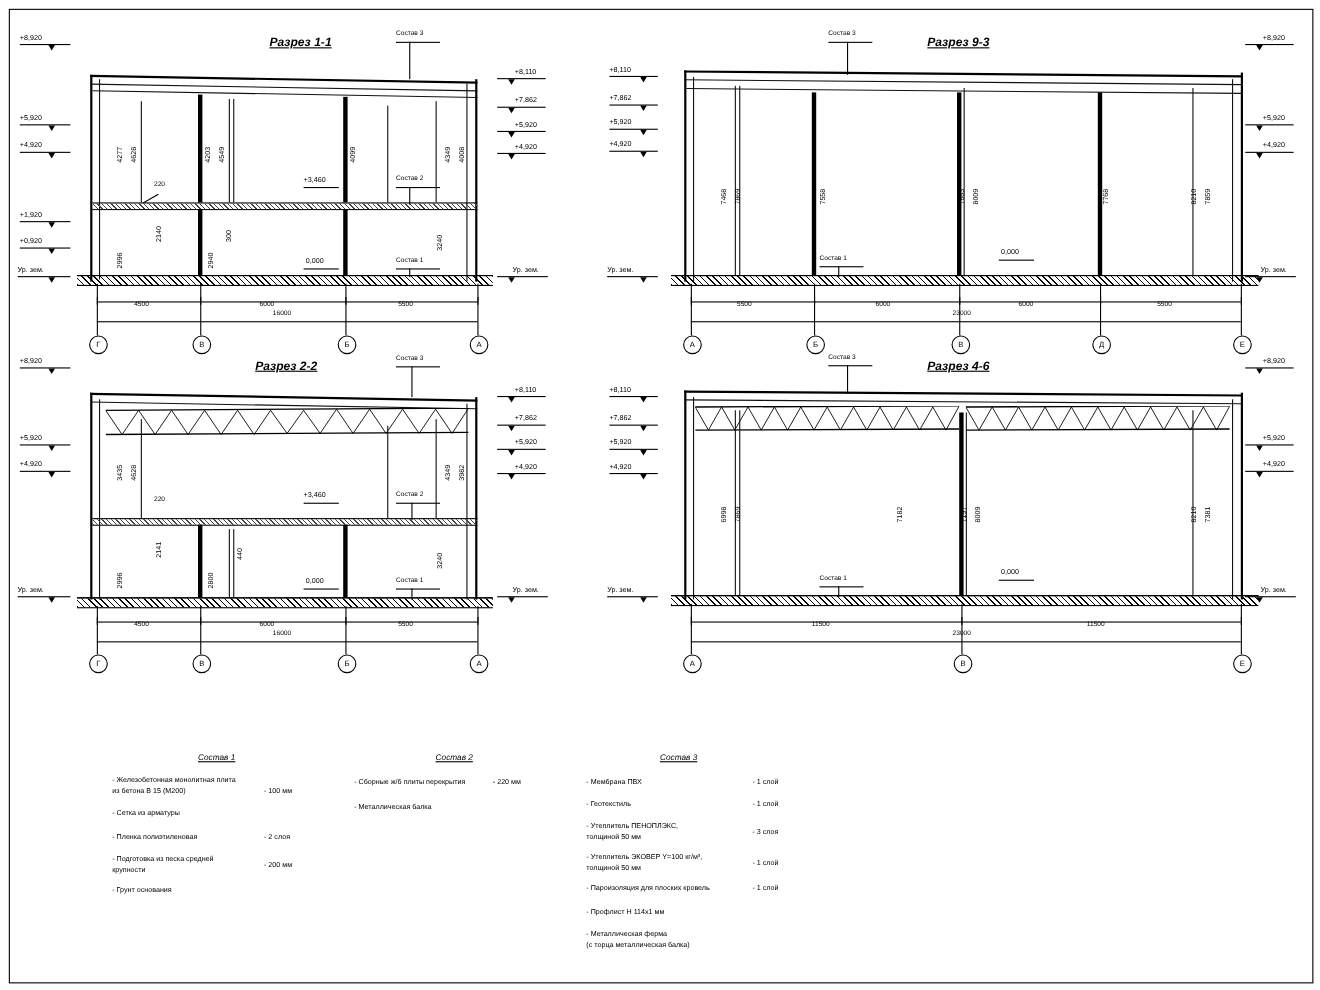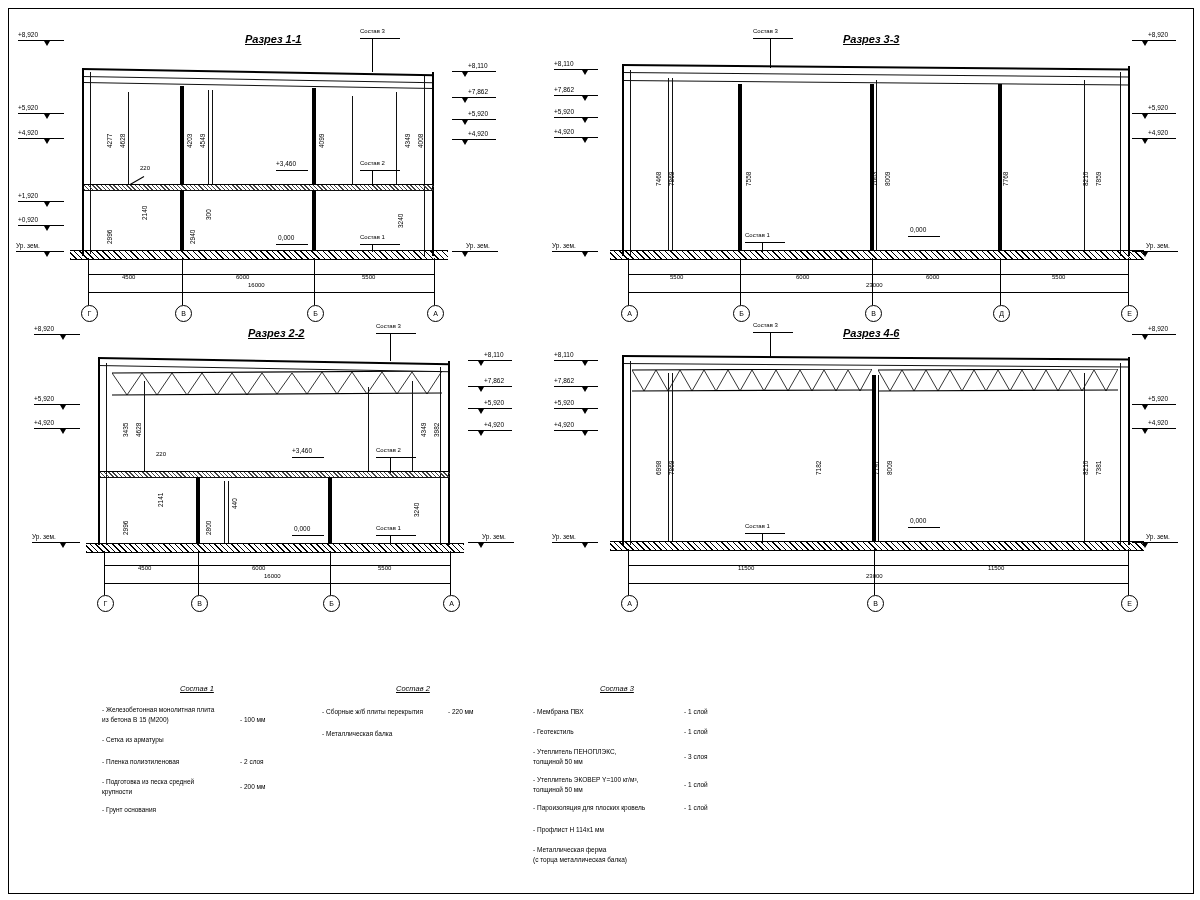--- a/index.html
+++ b/index.html
@@ -147,21 +147,21 @@
     <div class="circ" style="left:175px;top:305px;">В</div>
     <div class="circ" style="left:307px;top:305px;">Б</div>
     <div class="circ" style="left:427px;top:305px;">А</div>
     <div class="ln v" style="left:88px;top:258px;height:47px;"></div>
     <div class="ln v" style="left:182px;top:258px;height:47px;"></div>
     <div class="ln v" style="left:314px;top:258px;height:47px;"></div>
     <div class="ln v" style="left:434px;top:258px;height:47px;"></div>
   </div>
 
   <div class="sec" style="left:560px;top:0;width:640px;height:320px;">
-    <div class="title" style="left:283px;top:33px;">Разрез 3-3</div>
+    <div class="title" style="left:283px;top:33px;">Разрез 9-3</div>
 
     <div class="ln thick" style="left:62px;top:64px;width:508px;height:2px;transform:rotate(0.5deg);transform-origin:0 0;"></div>
     <div class="ln thin" style="left:62px;top:72px;width:508px;height:1px;transform:rotate(0.5deg);transform-origin:0 0;"></div>
     <div class="ln thin" style="left:64px;top:80px;width:506px;height:1px;transform:rotate(0.5deg);transform-origin:0 0;"></div>
 
     <div class="ln thick" style="left:62px;top:64px;width:2px;height:192px;"></div>
     <div class="ln thin" style="left:70px;top:70px;width:1px;height:186px;"></div>
     <div class="ln thick" style="left:568px;top:66px;width:2px;height:190px;"></div>
     <div class="ln thin" style="left:560px;top:72px;width:1px;height:184px;"></div>
 
@@ -242,21 +242,21 @@
     <div class="circ" style="left:305px;top:305px;">В</div>
     <div class="circ" style="left:433px;top:305px;">Д</div>
     <div class="circ" style="left:561px;top:305px;">Е</div>
     <div class="ln v" style="left:68px;top:258px;height:47px;"></div>
     <div class="ln v" style="left:180px;top:258px;height:47px;"></div>
     <div class="ln v" style="left:312px;top:258px;height:47px;"></div>
     <div class="ln v" style="left:440px;top:258px;height:47px;"></div>
     <div class="ln v" style="left:568px;top:258px;height:47px;"></div>
   </div>
 
-  <div class="sec" style="left:16px;top:295px;width:560px;height:330px;">
+  <div class="sec" style="left:0;top:295px;width:560px;height:330px;">
     <div class="title" style="left:232px;top:32px;">Разрез 2-2</div>
 
     <div class="ln thick" style="left:82px;top:62px;width:352px;height:2px;transform:rotate(1.0deg);transform-origin:0 0;"></div>
     <div class="ln thin" style="left:82px;top:70px;width:352px;height:1px;transform:rotate(1.0deg);transform-origin:0 0;"></div>
 
     <svg class="truss" style="left:96px;top:76px;width:330px;height:26px;" viewBox="0 0 330 26">
       <line x1="0" y1="2" x2="330" y2="0" stroke="#000" stroke-width="1.2"></line>
       <line x1="0" y1="24" x2="330" y2="22" stroke="#000" stroke-width="1.2"></line>
       <polyline points="0,2 15,24 30,2 45,24 60,2 75,24 90,2 105,24 120,2 135,24 150,2 165,23 180,2 195,23 210,1 225,23 240,1 255,23 270,1 285,23 300,1 315,23 330,0" fill="none" stroke="#000" stroke-width="0.8"></polyline>
     </svg>

